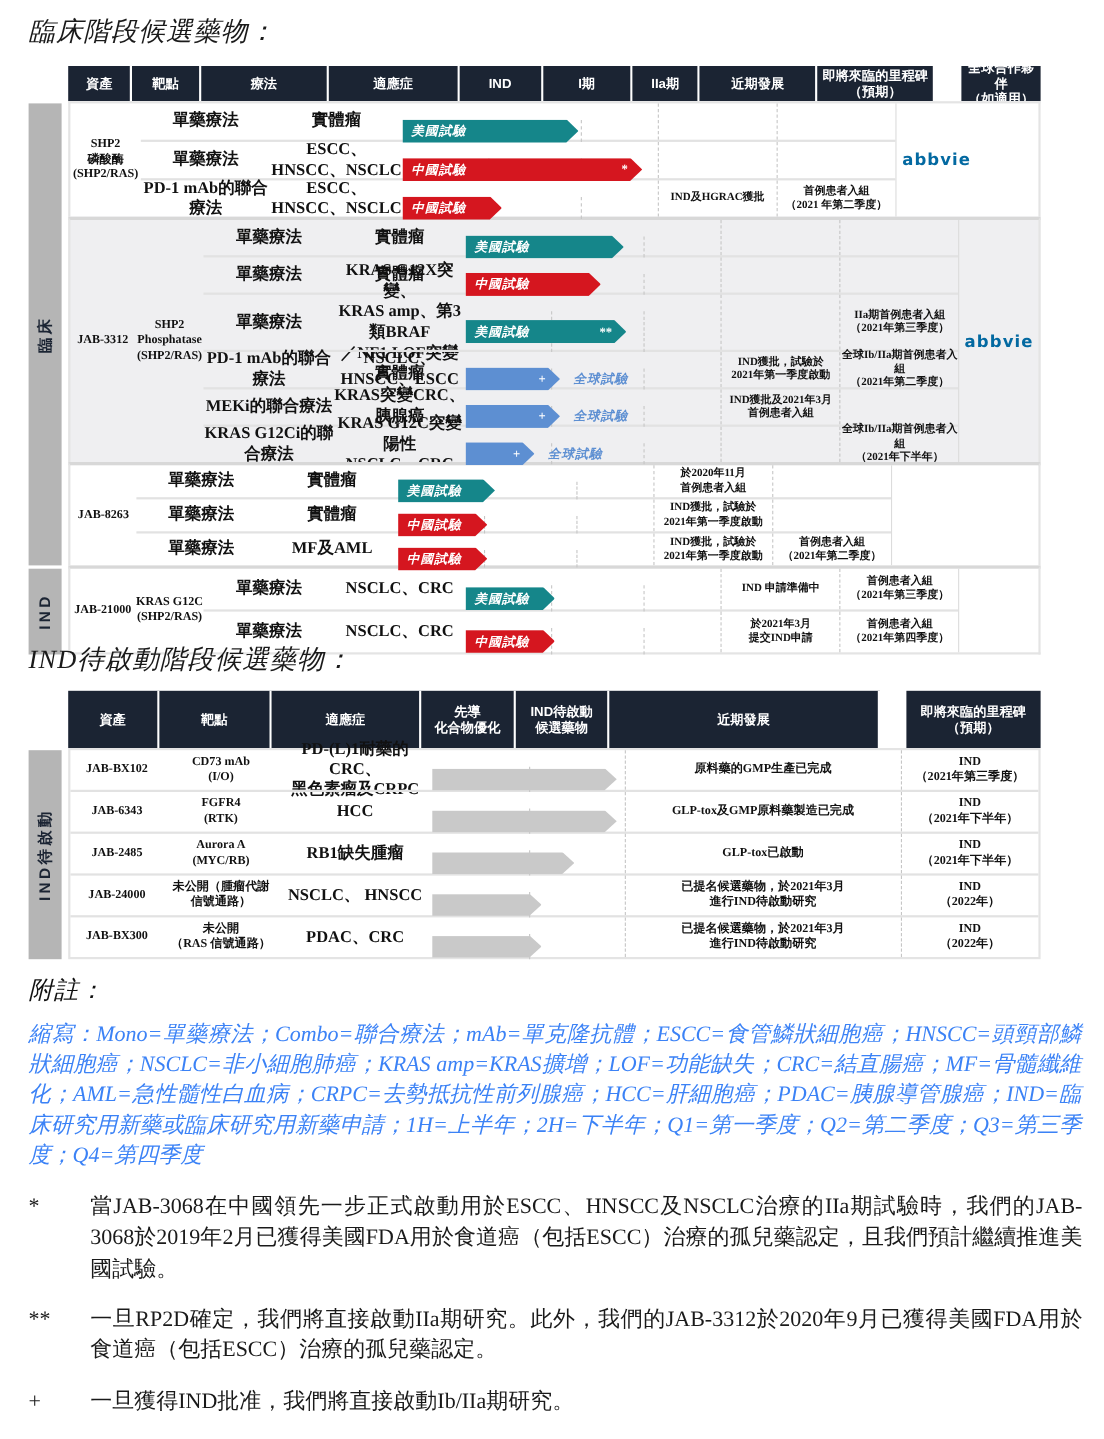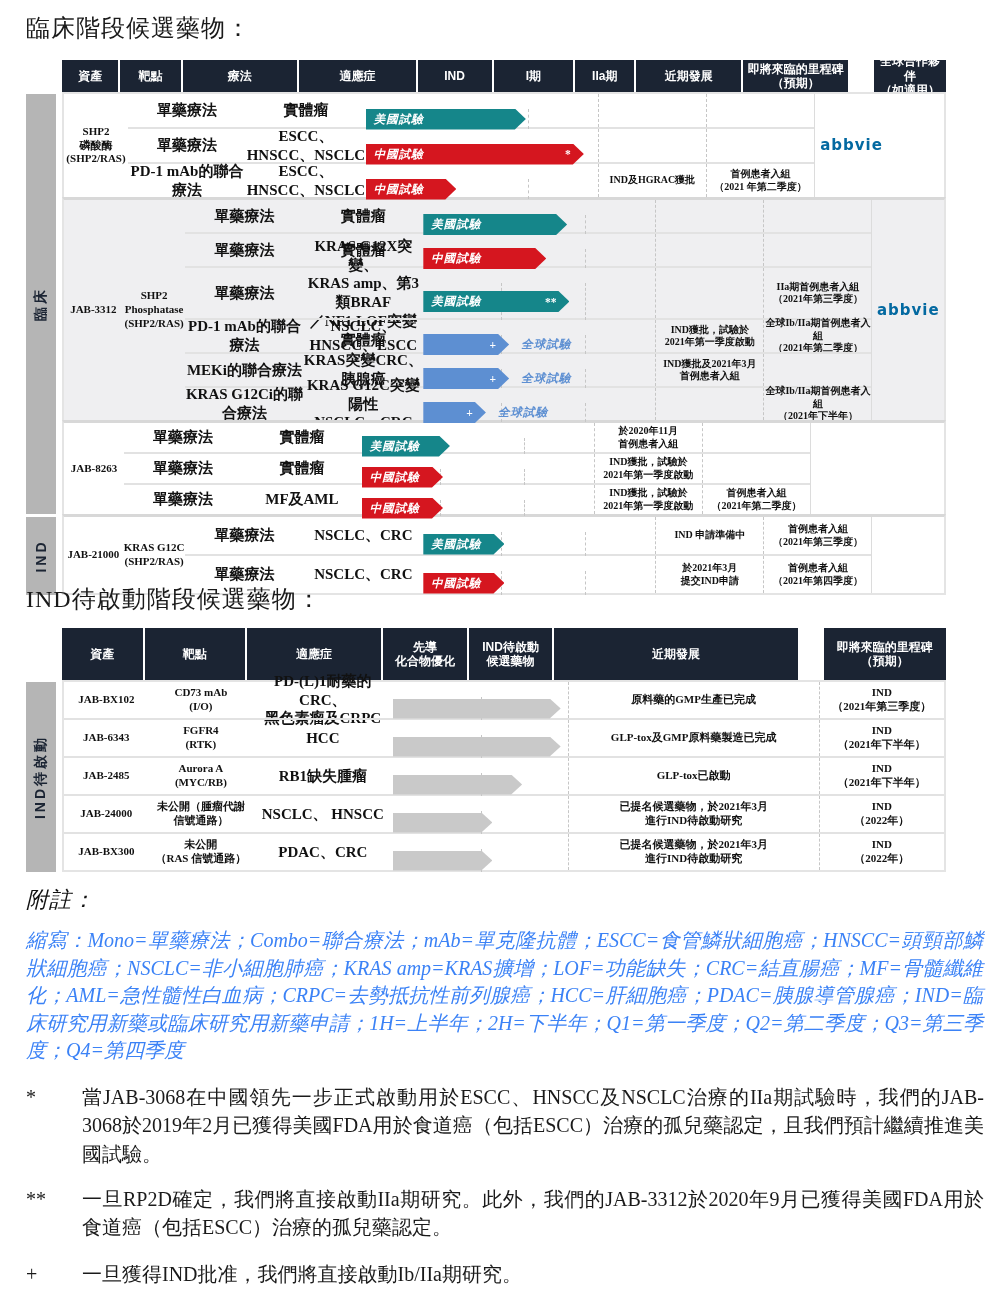--- a/index.html
+++ b/index.html
@@ -1,19 +1,19 @@
 <!DOCTYPE html>
 <html><head>
 <meta charset="utf-8">
 <style>
   html,body{margin:0;padding:0;background:#fff;}
   .page{position:relative;width:1004px;height:1308px;background:#fff;overflow:hidden;
         font-family:"Liberation Serif","DejaVu Serif",serif;color:#111;}
 
-  .title{position:absolute;left:26px;font-size:24px;letter-spacing:1px;color:#1a1a1a;white-space:nowrap;}
+  .title{position:absolute;left:26px;font-style:italic;font-size:24px;letter-spacing:1px;color:#1a1a1a;white-space:nowrap;}
   .title1{top:12px;}
   .title2{top:583px;}
 
   
   .tblgrid{position:absolute;left:26px;display:grid;column-gap:6px;row-gap:0;}
   .t1{top:60px;grid-template-columns:30px 884px;
       grid-template-areas:". head" "sba g0" "sba g1" "sba g2" "sbb g3";}
   .t2{top:628px;grid-template-columns:30px 884px;
       grid-template-areas:". head" "sb body";}
 

